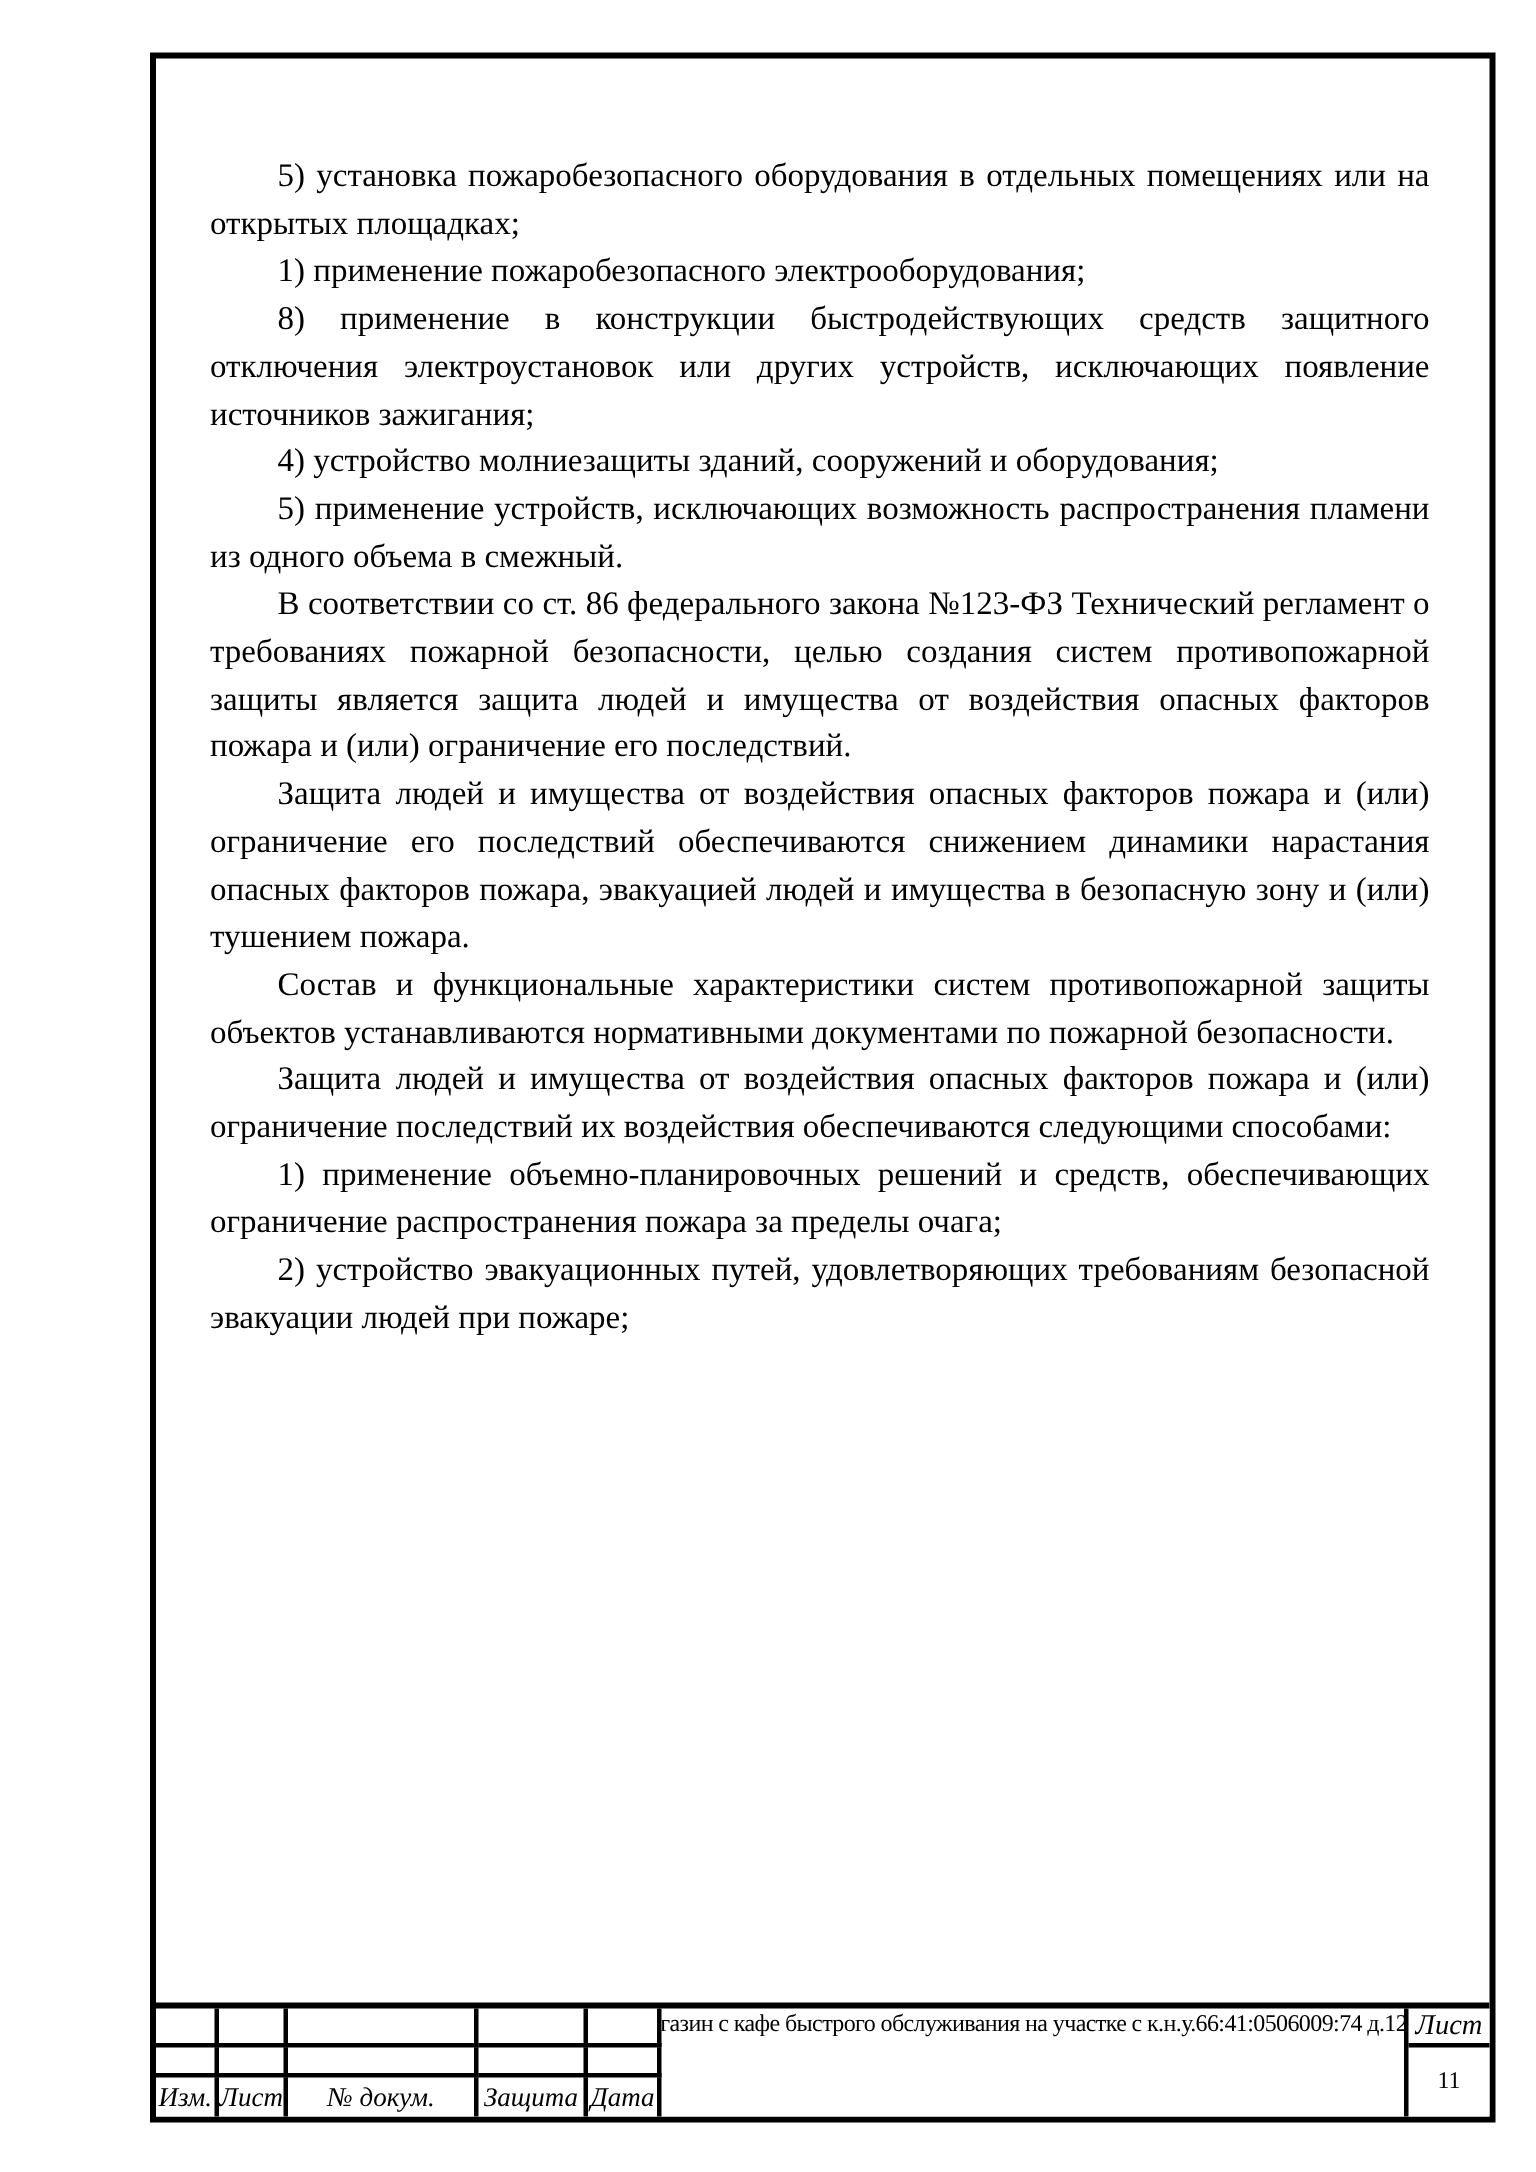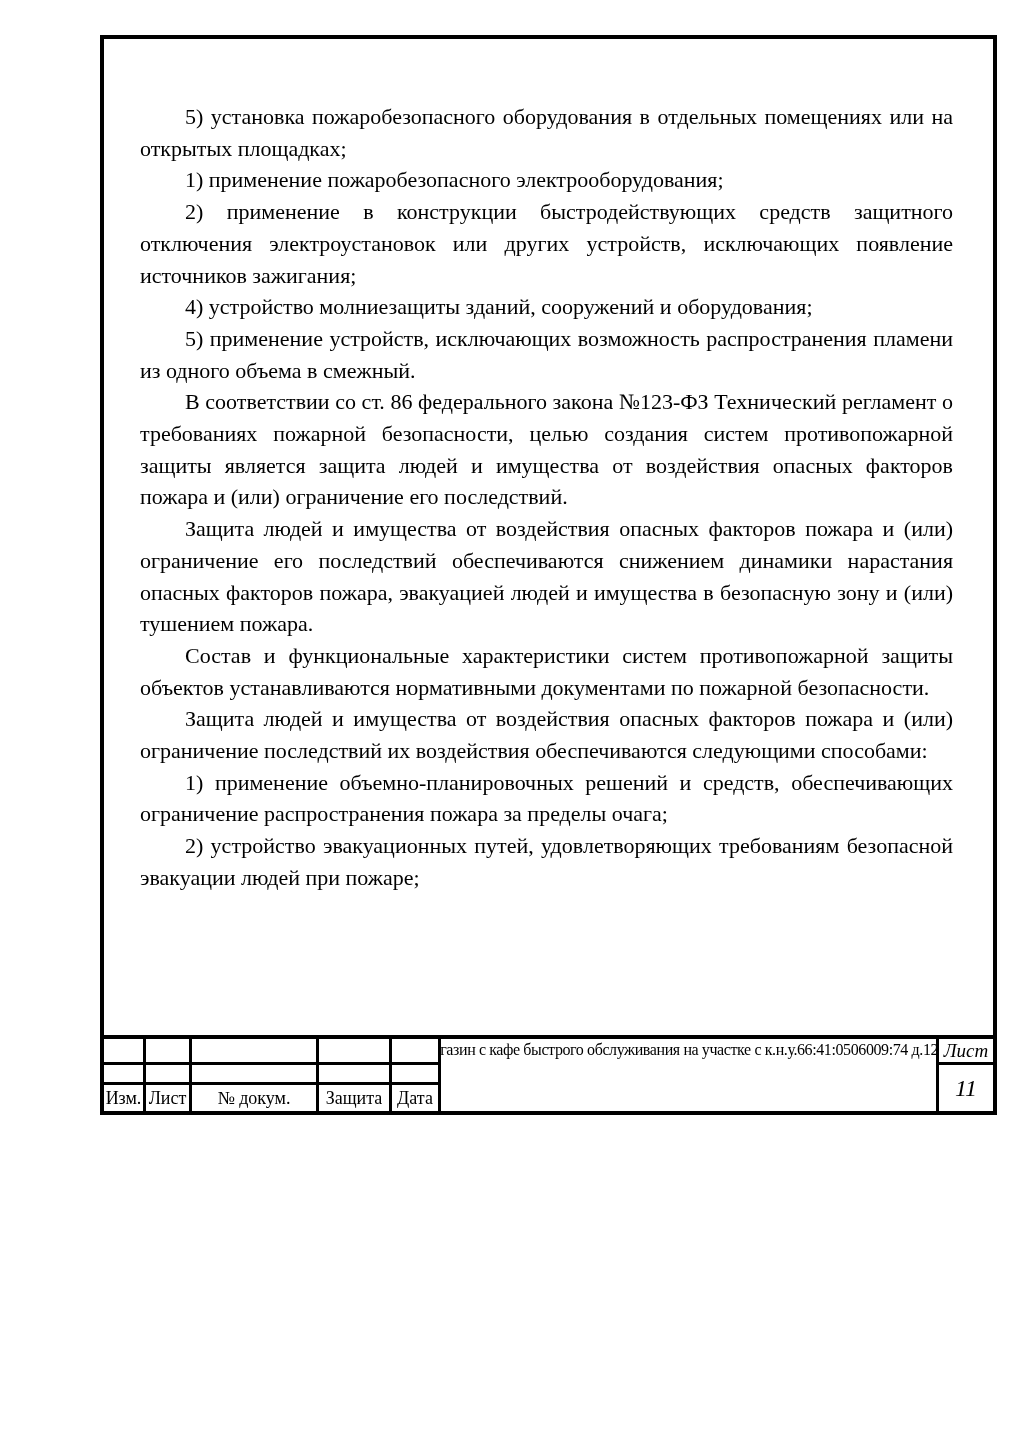--- a/index.html
+++ b/index.html
@@ -13,21 +13,21 @@
     position: relative;
     overflow: hidden;
     font-family: "Liberation Serif", "DejaVu Serif", serif;
     color: #000000;
   }
   .page-frame {
     position: absolute;
     left: 100px;
     top: 35px;
     width: 897px;
-    height: 1080px;
+    height: 1380px;
     border: 4px solid #000000;
     box-sizing: border-box;
     background: #ffffff;
   }
   .doc-body {
     position: absolute;
     left: 36px;
     top: 62px;
     width: 813px;
     font-size: 22px;
@@ -57,20 +57,21 @@
   .stamp .cell {
     box-sizing: border-box;
     overflow: hidden;
     display: flex;
     align-items: center;
     justify-content: center;
   }
   .stamp .vr { border-right: 3px solid #000000; }
   .stamp .hb { border-bottom: 3px solid #000000; }
   .stamp .label {
+    font-style: italic;
     font-size: 18px;
     white-space: nowrap;
   }
   .stamp .project-cell {
     grid-column: 6;
     grid-row: 1 / 4;
     align-items: flex-start;
     justify-content: center;
     padding: 2px 3px 0 3px;
   }
@@ -81,33 +82,32 @@
   }
   .stamp .sheet-label-cell {
     grid-column: 7;
     grid-row: 1;
     font-style: italic;
     font-size: 19px;
   }
   .stamp .sheet-number-cell {
     grid-column: 7;
     grid-row: 2 / 4;
-    font-style: italic;
-    font-size: 24px;
+    font-size: 16px;
   }
 </style>
 </head>
 <body>
 
 <div class="page-frame">
 
   <div class="doc-body">
     <p>5) установка пожаробезопасного оборудования в отдельных помещениях или на открытых площадках;</p>
     <p>1) применение пожаробезопасного электрооборудования;</p>
-    <p>2) применение в конструкции быстродействующих средств защитного отключения электроустановок или других устройств, исключающих появление источников зажигания;</p>
+    <p>8) применение в конструкции быстродействующих средств защитного отключения электроустановок или других устройств, исключающих появление источников зажигания;</p>
     <p>4) устройство молниезащиты зданий, сооружений и оборудования;</p>
     <p>5) применение устройств, исключающих возможность распространения пламени из одного объема в смежный.</p>
     <p>В соответствии со ст. 86 федерального закона №123-ФЗ Технический регламент о требованиях пожарной безопасности, целью создания систем противопожарной защиты является защита людей и имущества от воздействия опасных факторов пожара и (или) ограничение его последствий.</p>
     <p>Защита людей и имущества от воздействия опасных факторов пожара и (или) ограничение его последствий обеспечиваются снижением динамики нарастания опасных факторов пожара, эвакуацией людей и имущества в безопасную зону и (или) тушением пожара.</p>
     <p>Состав и функциональные характеристики систем противопожарной защиты объектов устанавливаются нормативными документами по пожарной безопасности.</p>
     <p>Защита людей и имущества от воздействия опасных факторов пожара и (или) ограничение последствий их воздействия обеспечиваются следующими способами:</p>
     <p>1) применение объемно-планировочных решений и средств, обеспечивающих ограничение распространения пожара за пределы очага;</p>
     <p>2) устройство эвакуационных путей, удовлетворяющих требованиям безопасной эвакуации людей при пожаре;</p>
   </div>
 

